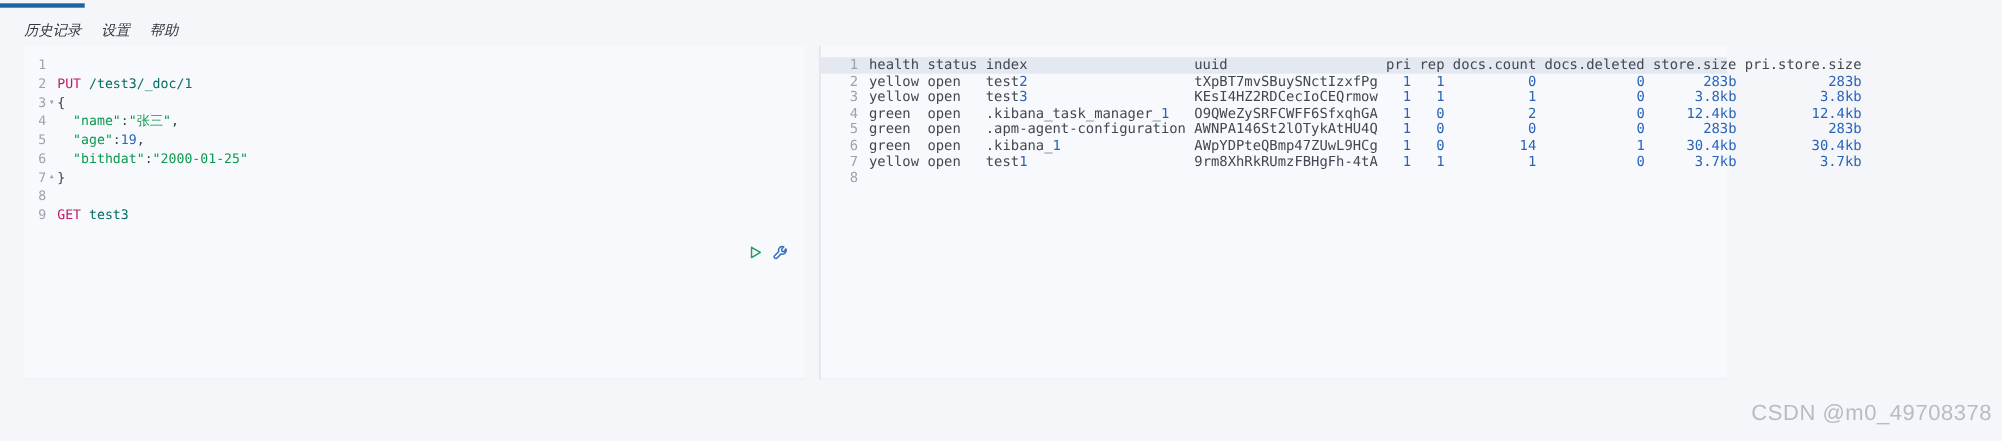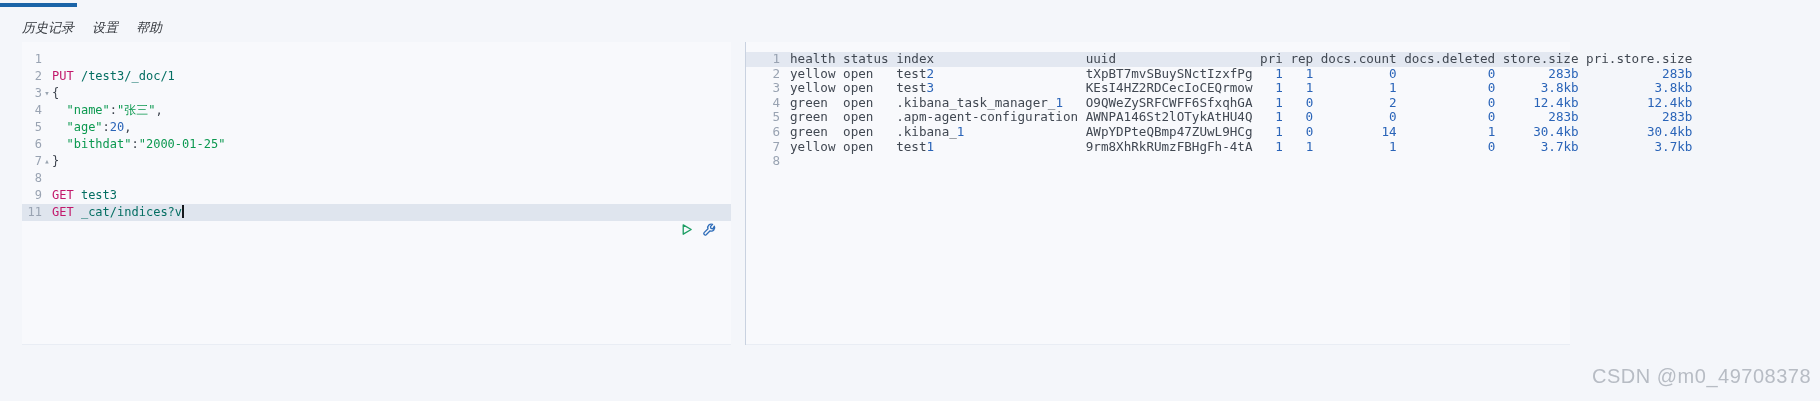--- a/index.html
+++ b/index.html
@@ -58,26 +58,25 @@
     <span class="menu-item">设置</span>
     <span class="menu-item">帮助</span>
   </div>
 
 <div class="panel editor-panel">
   <div class="lines">
       <div class="erow"><span class="ln">1</span><span class="fold"></span><span class="code"></span></div>
       <div class="erow"><span class="ln">2</span><span class="fold"></span><span class="code"><span class="tok-method">PUT</span><span class="tok-text"> </span><span class="tok-url">/test3/_doc/1</span></span></div>
       <div class="erow"><span class="ln">3</span><span class="fold">▾</span><span class="code"><span class="tok-punct">{</span></span></div>
       <div class="erow"><span class="ln">4</span><span class="fold"></span><span class="code"><span class="tok-text">  </span><span class="tok-key">"name"</span><span class="tok-punct">:</span><span class="tok-str">"张三"</span><span class="tok-punct">,</span></span></div>
-      <div class="erow"><span class="ln">5</span><span class="fold"></span><span class="code"><span class="tok-text">  </span><span class="tok-key">"age"</span><span class="tok-punct">:</span><span class="tok-num">20</span><span class="tok-punct">,</span></span></div>
+      <div class="erow"><span class="ln">5</span><span class="fold"></span><span class="code"><span class="tok-text">  </span><span class="tok-key">"age"</span><span class="tok-punct">:</span><span class="tok-num">19</span><span class="tok-punct">,</span></span></div>
       <div class="erow"><span class="ln">6</span><span class="fold"></span><span class="code"><span class="tok-text">  </span><span class="tok-key">"bithdat"</span><span class="tok-punct">:</span><span class="tok-str">"2000-01-25"</span></span></div>
       <div class="erow"><span class="ln">7</span><span class="fold">▴</span><span class="code"><span class="tok-punct">}</span></span></div>
       <div class="erow"><span class="ln">8</span><span class="fold"></span><span class="code"></span></div>
       <div class="erow"><span class="ln">9</span><span class="fold"></span><span class="code"><span class="tok-method">GET</span><span class="tok-text"> </span><span class="tok-url">test3</span></span></div>
-      <div class="erow active"><span class="ln">11</span><span class="fold"></span><span class="code"><span class="tok-method">GET</span><span class="tok-text"> </span><span class="tok-url">_cat/indices?v</span><span class="cursor"></span></span></div>
     </div>
   <div class="editor-actions">
     <span title="">
       <svg width="15" height="15" viewBox="0 0 16 16">
         <path d="M4.5 3l8.5 5-8.5 5z" fill="none" stroke="#1c9d63" stroke-width="1.4" stroke-linejoin="round"></path>
       </svg>
     </span>
     <span title="">
       <svg width="16" height="16" viewBox="0 0 16 16">
         <path d="M13.4 4.2a3.4 3.4 0 0 1-4.3 4.6l-3.9 3.9a1.5 1.5 0 0 1-2.1-2.1l3.9-3.9a3.4 3.4 0 0 1 4.6-4.3L9.5 4.5l.4 1.9 1.9.4z" fill="none" stroke="#2f6db9" stroke-width="1.3" stroke-linejoin="round"></path>

